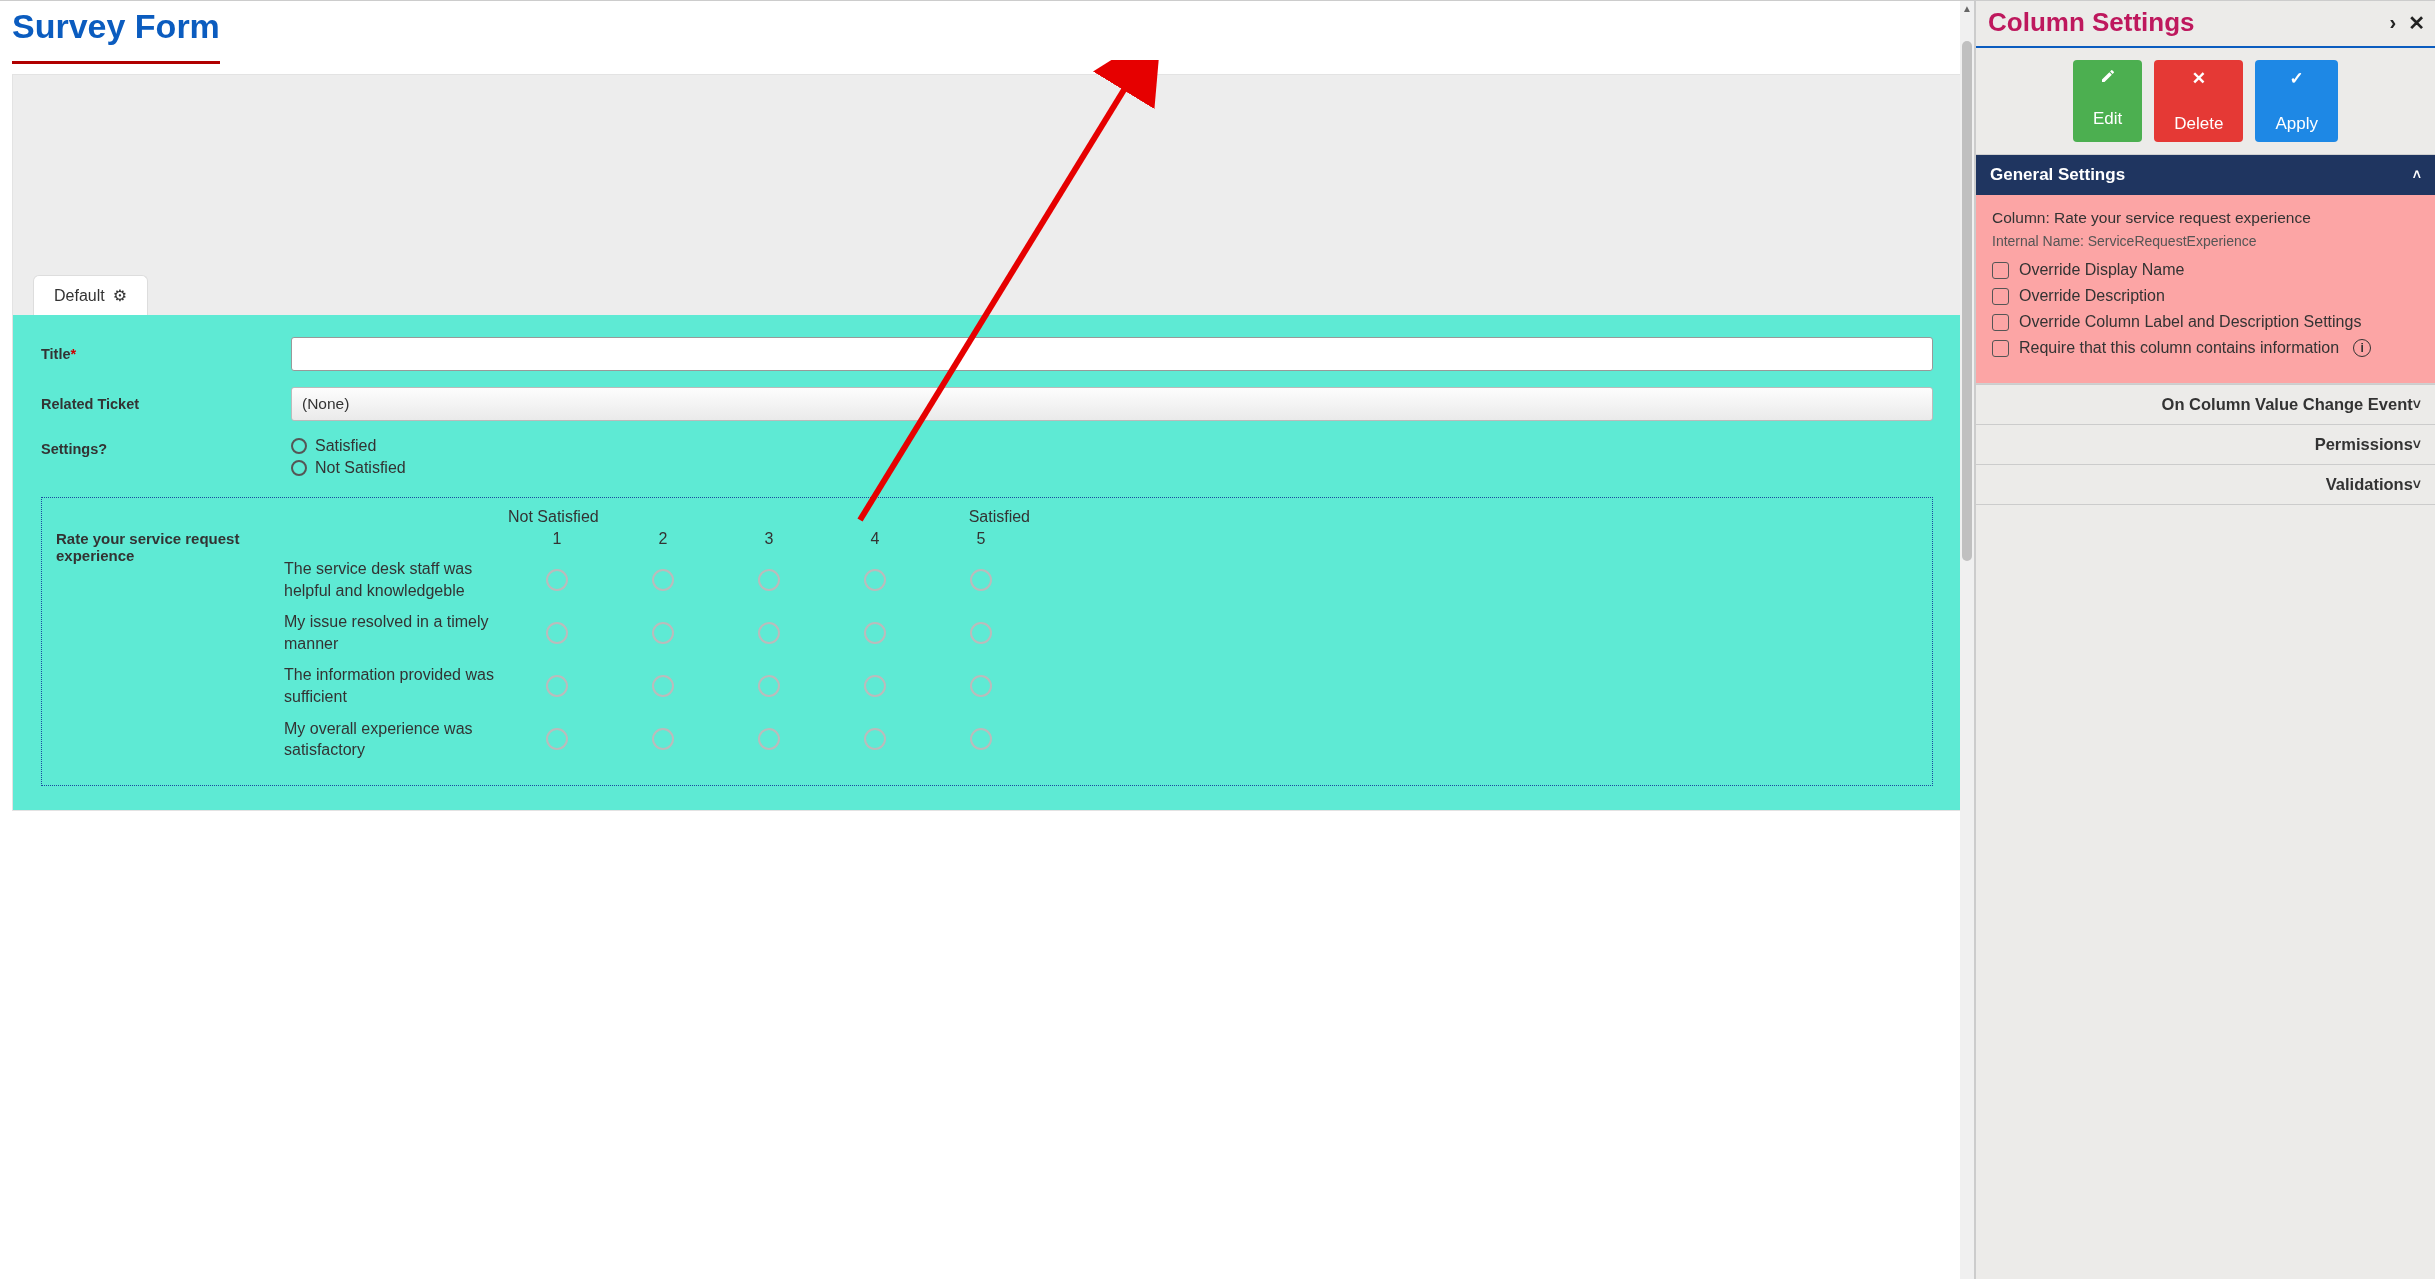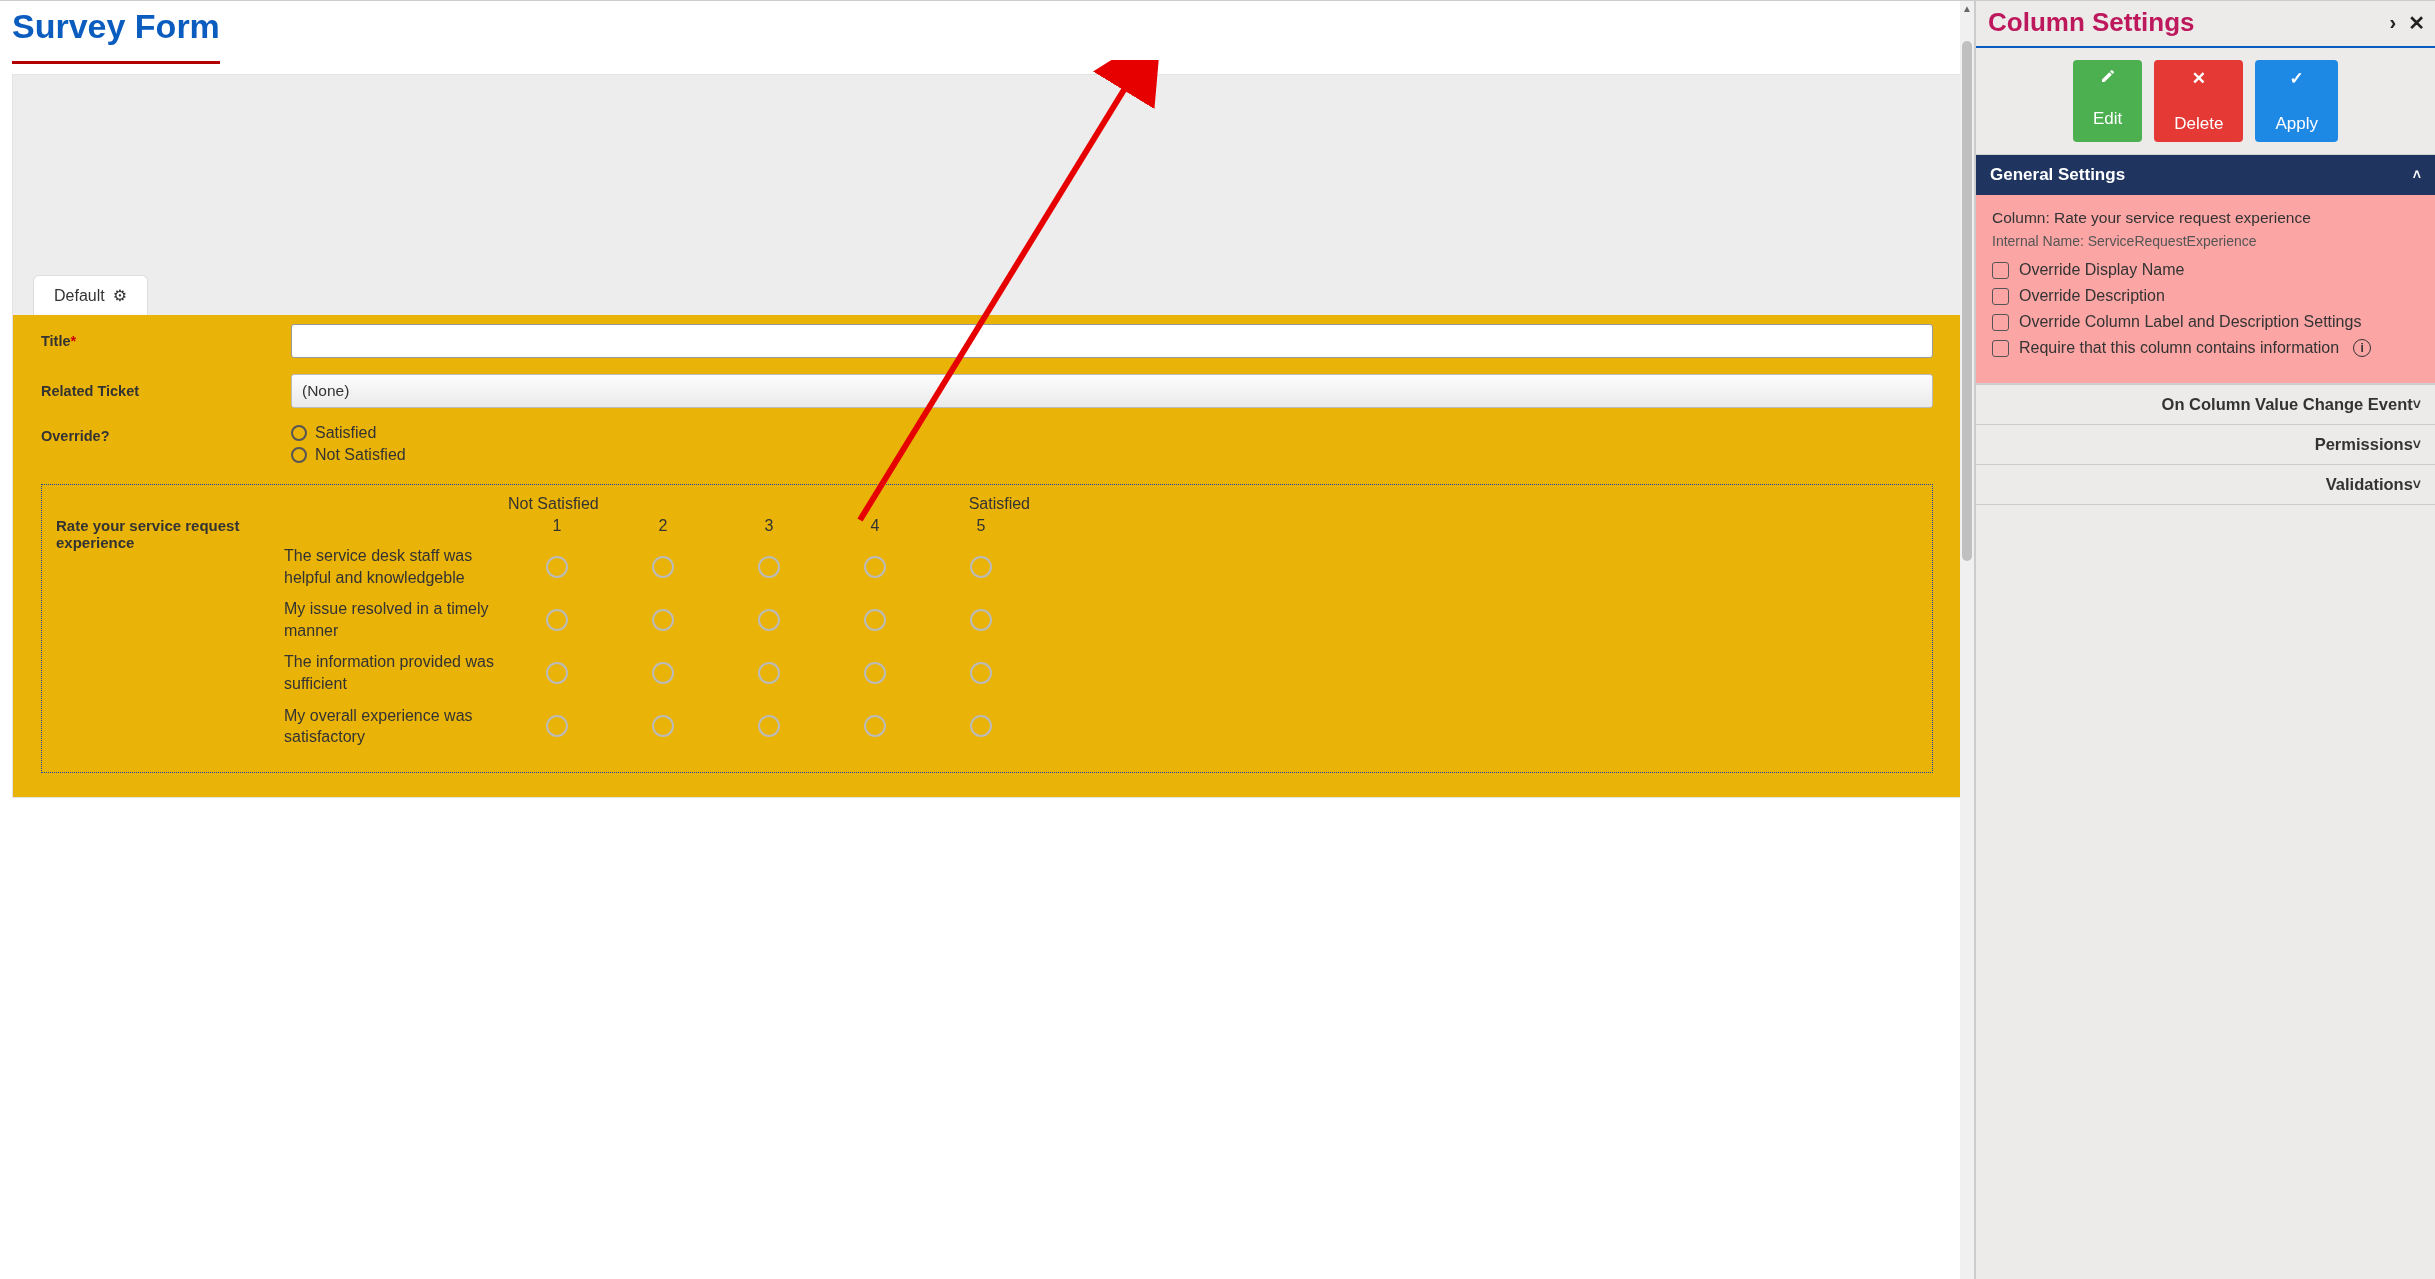--- a/index.html
+++ b/index.html
@@ -62,22 +62,22 @@
     background: #fff;
     border: 1px solid #ddd;
     border-bottom: none;
     border-radius: 6px 6px 0 0;
     padding: 10px 20px;
     font-size: 16px;
     display: flex; align-items: center; gap: 8px;
   }
   .gear { font-size: 16px; color: #333; }
   .form-body {
-    background: #eab308;
-    padding: 9px 28px 24px 28px;
+    background: #5eead4;
+    padding: 22px 28px 24px 28px;
   }
   .form-row {
     display: flex;
     align-items: center;
     margin-bottom: 16px;
   }
   .form-row .lbl {
     width: 250px;
     font-weight: 600;
     font-size: 14.5px;
@@ -264,21 +264,21 @@
         </div>
 
         <div class="form-row">
           <div class="lbl">Related Ticket</div>
           <div class="lookup">
             <span>(None)</span>
           </div>
         </div>
 
         <div class="form-row" style="align-items:flex-start">
-          <div class="lbl" style="padding-top:4px">Override?</div>
+          <div class="lbl" style="padding-top:4px">Settings?</div>
           <div class="radio-group">
             <div class="radio-line">
               <span class="radio-circle"></span>
               <span>Satisfied</span>
             </div>
             <div class="radio-line">
               <span class="radio-circle"></span>
               <span>Not Satisfied</span>
             </div>
           </div>

